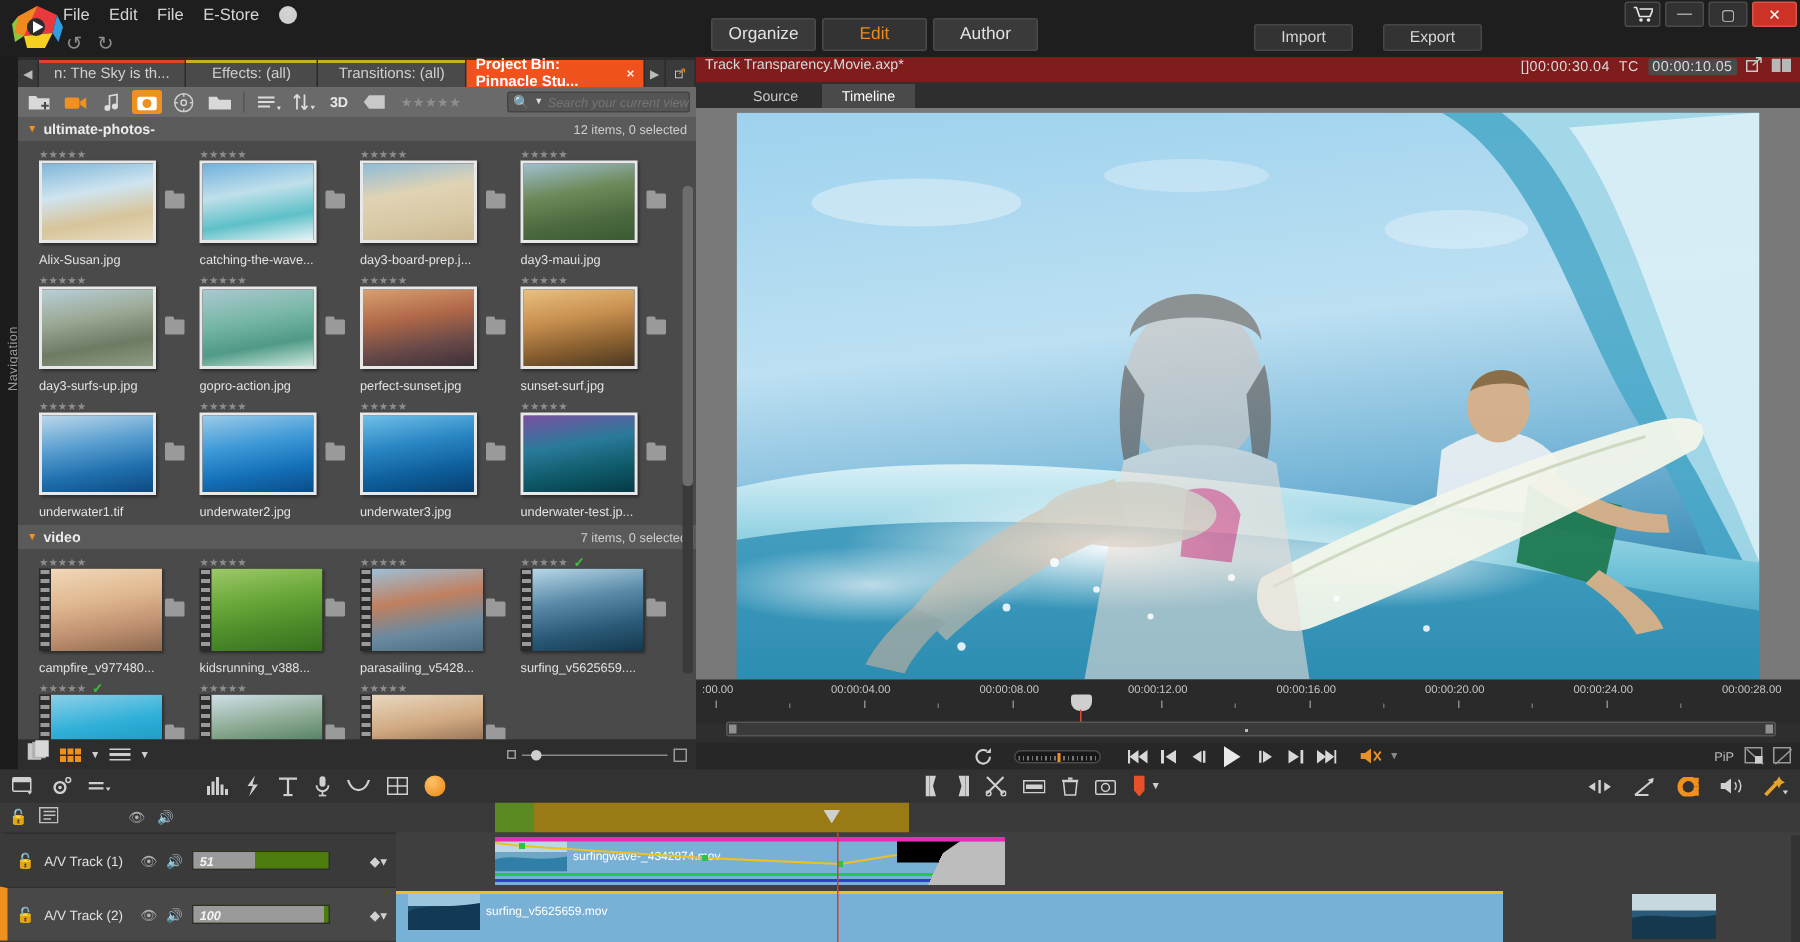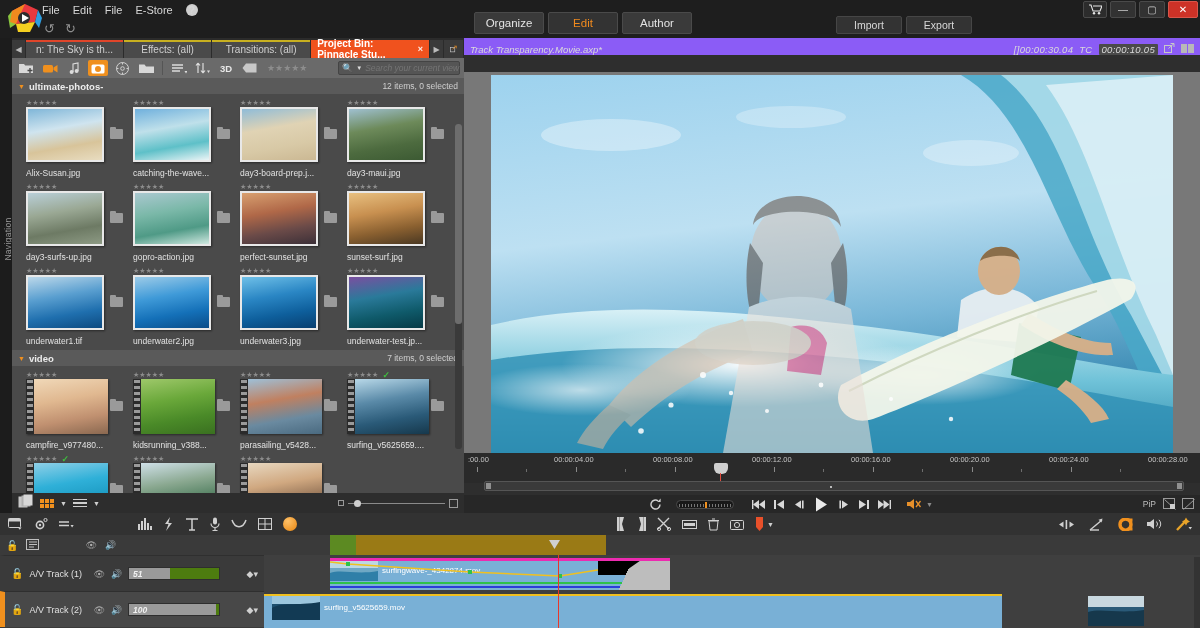--- a/index.html
+++ b/index.html
@@ -14,21 +14,21 @@
   .menu span { font-size:11px; color:#d6d6d6; }
   .help-ico { display:inline-block; width:12px; height:12px; border-radius:50%; background:#cfcfcf;
      color:#1e1e1e; font-size:9px; line-height:12px; text-align:center; font-weight:bold; }
   .undo-row { position:absolute; left:44px; top:21px; display:flex; gap:10px; font-size:13px; color:#8e8e8e; }
 
   
   .mode-btns { position:absolute; left:474px; top:12px; display:flex; gap:4px; }
   .mode-btn { width:70px; height:22px; background:#3a3a3a; border:1px solid #4a4a4a; border-radius:2px;
      font-size:11.5px; color:#e3e3e3; display:flex; align-items:center; justify-content:center; }
   .mode-btn.active { color:#f08a1e; background:#333; }
-  .io-btns { position:absolute; left:836px; top:16px; display:flex; gap:4px; }
+  .io-btns { position:absolute; left:836px; top:16px; display:flex; gap:20px; }
   .io-btn { width:66px; height:18px; background:#333; border:1px solid #464646; border-radius:2px;
      font-size:10.5px; color:#d8d8d8; display:flex; align-items:center; justify-content:center; }
   .wincontrols { position:absolute; right:2px; top:1px; display:flex; gap:3px; align-items:center; }
   .wc { width:26px; height:17px; background:#323232; border:1px solid #4a4a4a; border-radius:2px;
      display:flex; align-items:center; justify-content:center; font-size:10px; color:#ccc; }
   .wc.cart { width:24px; background:#2c2c2c; }
   .wc.close { background:#cd3227; border-color:#d8554a; color:#fff; width:30px; }
 
   
   .navstrip { position:absolute; left:0; top:38px; width:12px; height:475px; background:#1c1c1c; }
@@ -88,21 +88,21 @@
   .listico { width:14px; display:flex; flex-direction:column; gap:2px; }
   .listico i { height:1.5px; background:#cfcfcf; }
   .zoomslider { margin-left:auto; width:120px; display:flex; align-items:center; gap:4px; }
   .zoomslider .line { flex:1; height:1px; background:#8a8a8a; position:relative; }
   .zoomslider .knob { position:absolute; left:6px; top:-3px; width:7px; height:7px; border-radius:50%; background:#cfcfcf; }
   .sqs { width:6px; height:6px; border:1px solid #9a9a9a; }
   .sqb { width:9px; height:9px; border:1px solid #9a9a9a; }
 
   
   .player { position:absolute; left:464px; top:38px; width:736px; height:475px; background:#2e2e2e; }
-  .ptitle { height:17px; background:#8b5cf6; display:flex; align-items:flex-end; padding:0 6px; font-size:9.5px; color:#dadada;font-style:italic; }
+  .ptitle { height:17px; background:#7f1d1d; display:flex; align-items:flex-start; padding:0 6px; font-size:9.5px; color:#dadada; }
   .ptitle .tcs { margin-left:auto; display:flex; align-items:center; gap:6px; font-size:9.5px; letter-spacing:.3px; }
   .tcbox { background:#4a4a4a; padding:0 3px; border-radius:1px; }
   .ptabs { height:17px; background:#2e2e2e; display:flex; align-items:flex-end; padding-left:22px; }
   .ptab { width:62px; height:16px; display:flex; align-items:center; justify-content:center;
      font-size:9.5px; color:#c8c8c8; }
   .ptab.active { background:#4a4a4a; color:#fff; }
   .video { position:absolute; left:0; top:34px; width:736px; height:382px; background:#787878; }
   .vframe { position:absolute; left:27px; top:3px; width:682px; height:378px; overflow:hidden; }
   .ruler { position:absolute; left:0; top:415px; width:736px; height:30px; background:#2a2a2a; }
   .rtick { position:absolute; top:2px; font-size:7.5px; color:#c5c5c5; }
@@ -577,20 +577,24 @@
         </span>
         <span>
           <svg width="13" height="9" viewBox="0 0 13 9">
               <rect x="0" y="0" width="6" height="9" fill="#b8b8b8"></rect>
               <rect x="7" y="0" width="6" height="9" fill="#b8b8b8"></rect>
             </svg>
         </span>
       </span>
     </div>
 
+    <div class="ptabs">
+      <div class="ptab">Source</div>
+      <div class="ptab active">Timeline</div>
+    </div>
 
     <div class="video">
       <div class="vframe">
         <svg width="682" height="378" viewBox="0 0 682 378" preserveAspectRatio="none">
           <defs>
             <linearGradient id="sky" x1="0" y1="0" x2="0.2" y2="1">
               <stop offset="0" stop-color="#9dd2ee"></stop>
                 <stop offset="0.45" stop-color="#bde0f2"></stop>
               <stop offset="0.72" stop-color="#79b7d8"></stop>
                 <stop offset="1" stop-color="#2f83ad"></stop>

